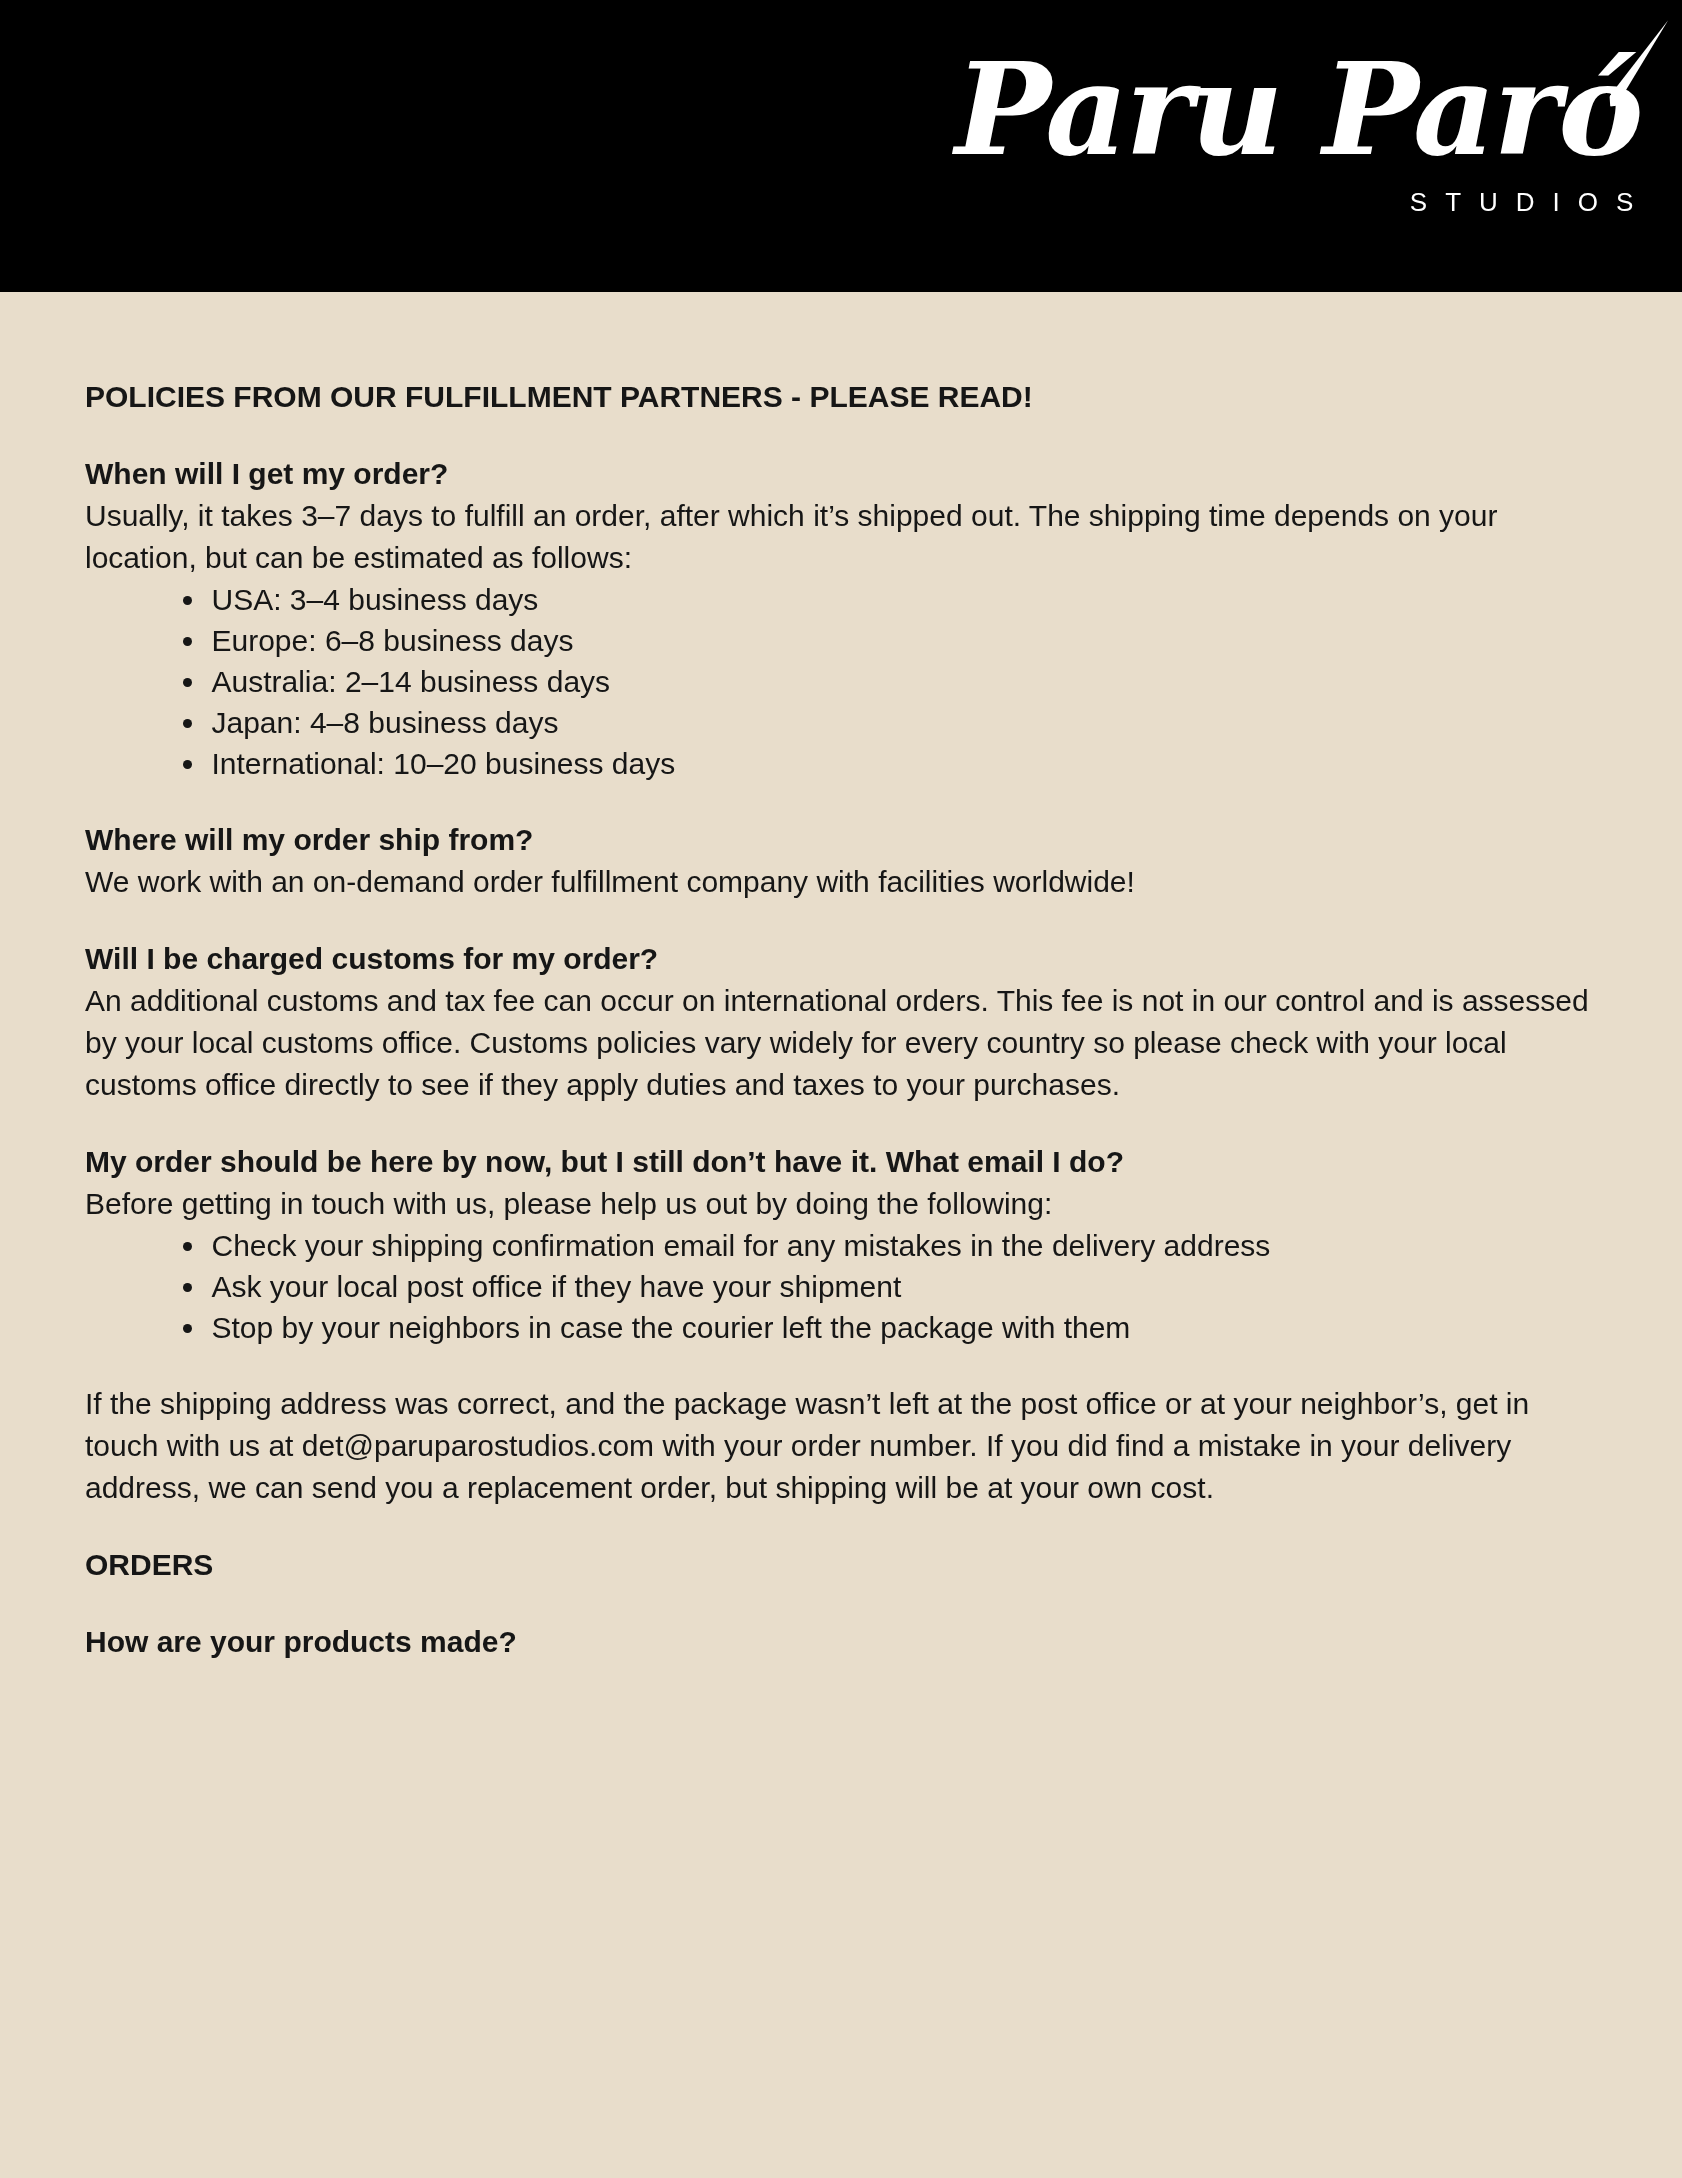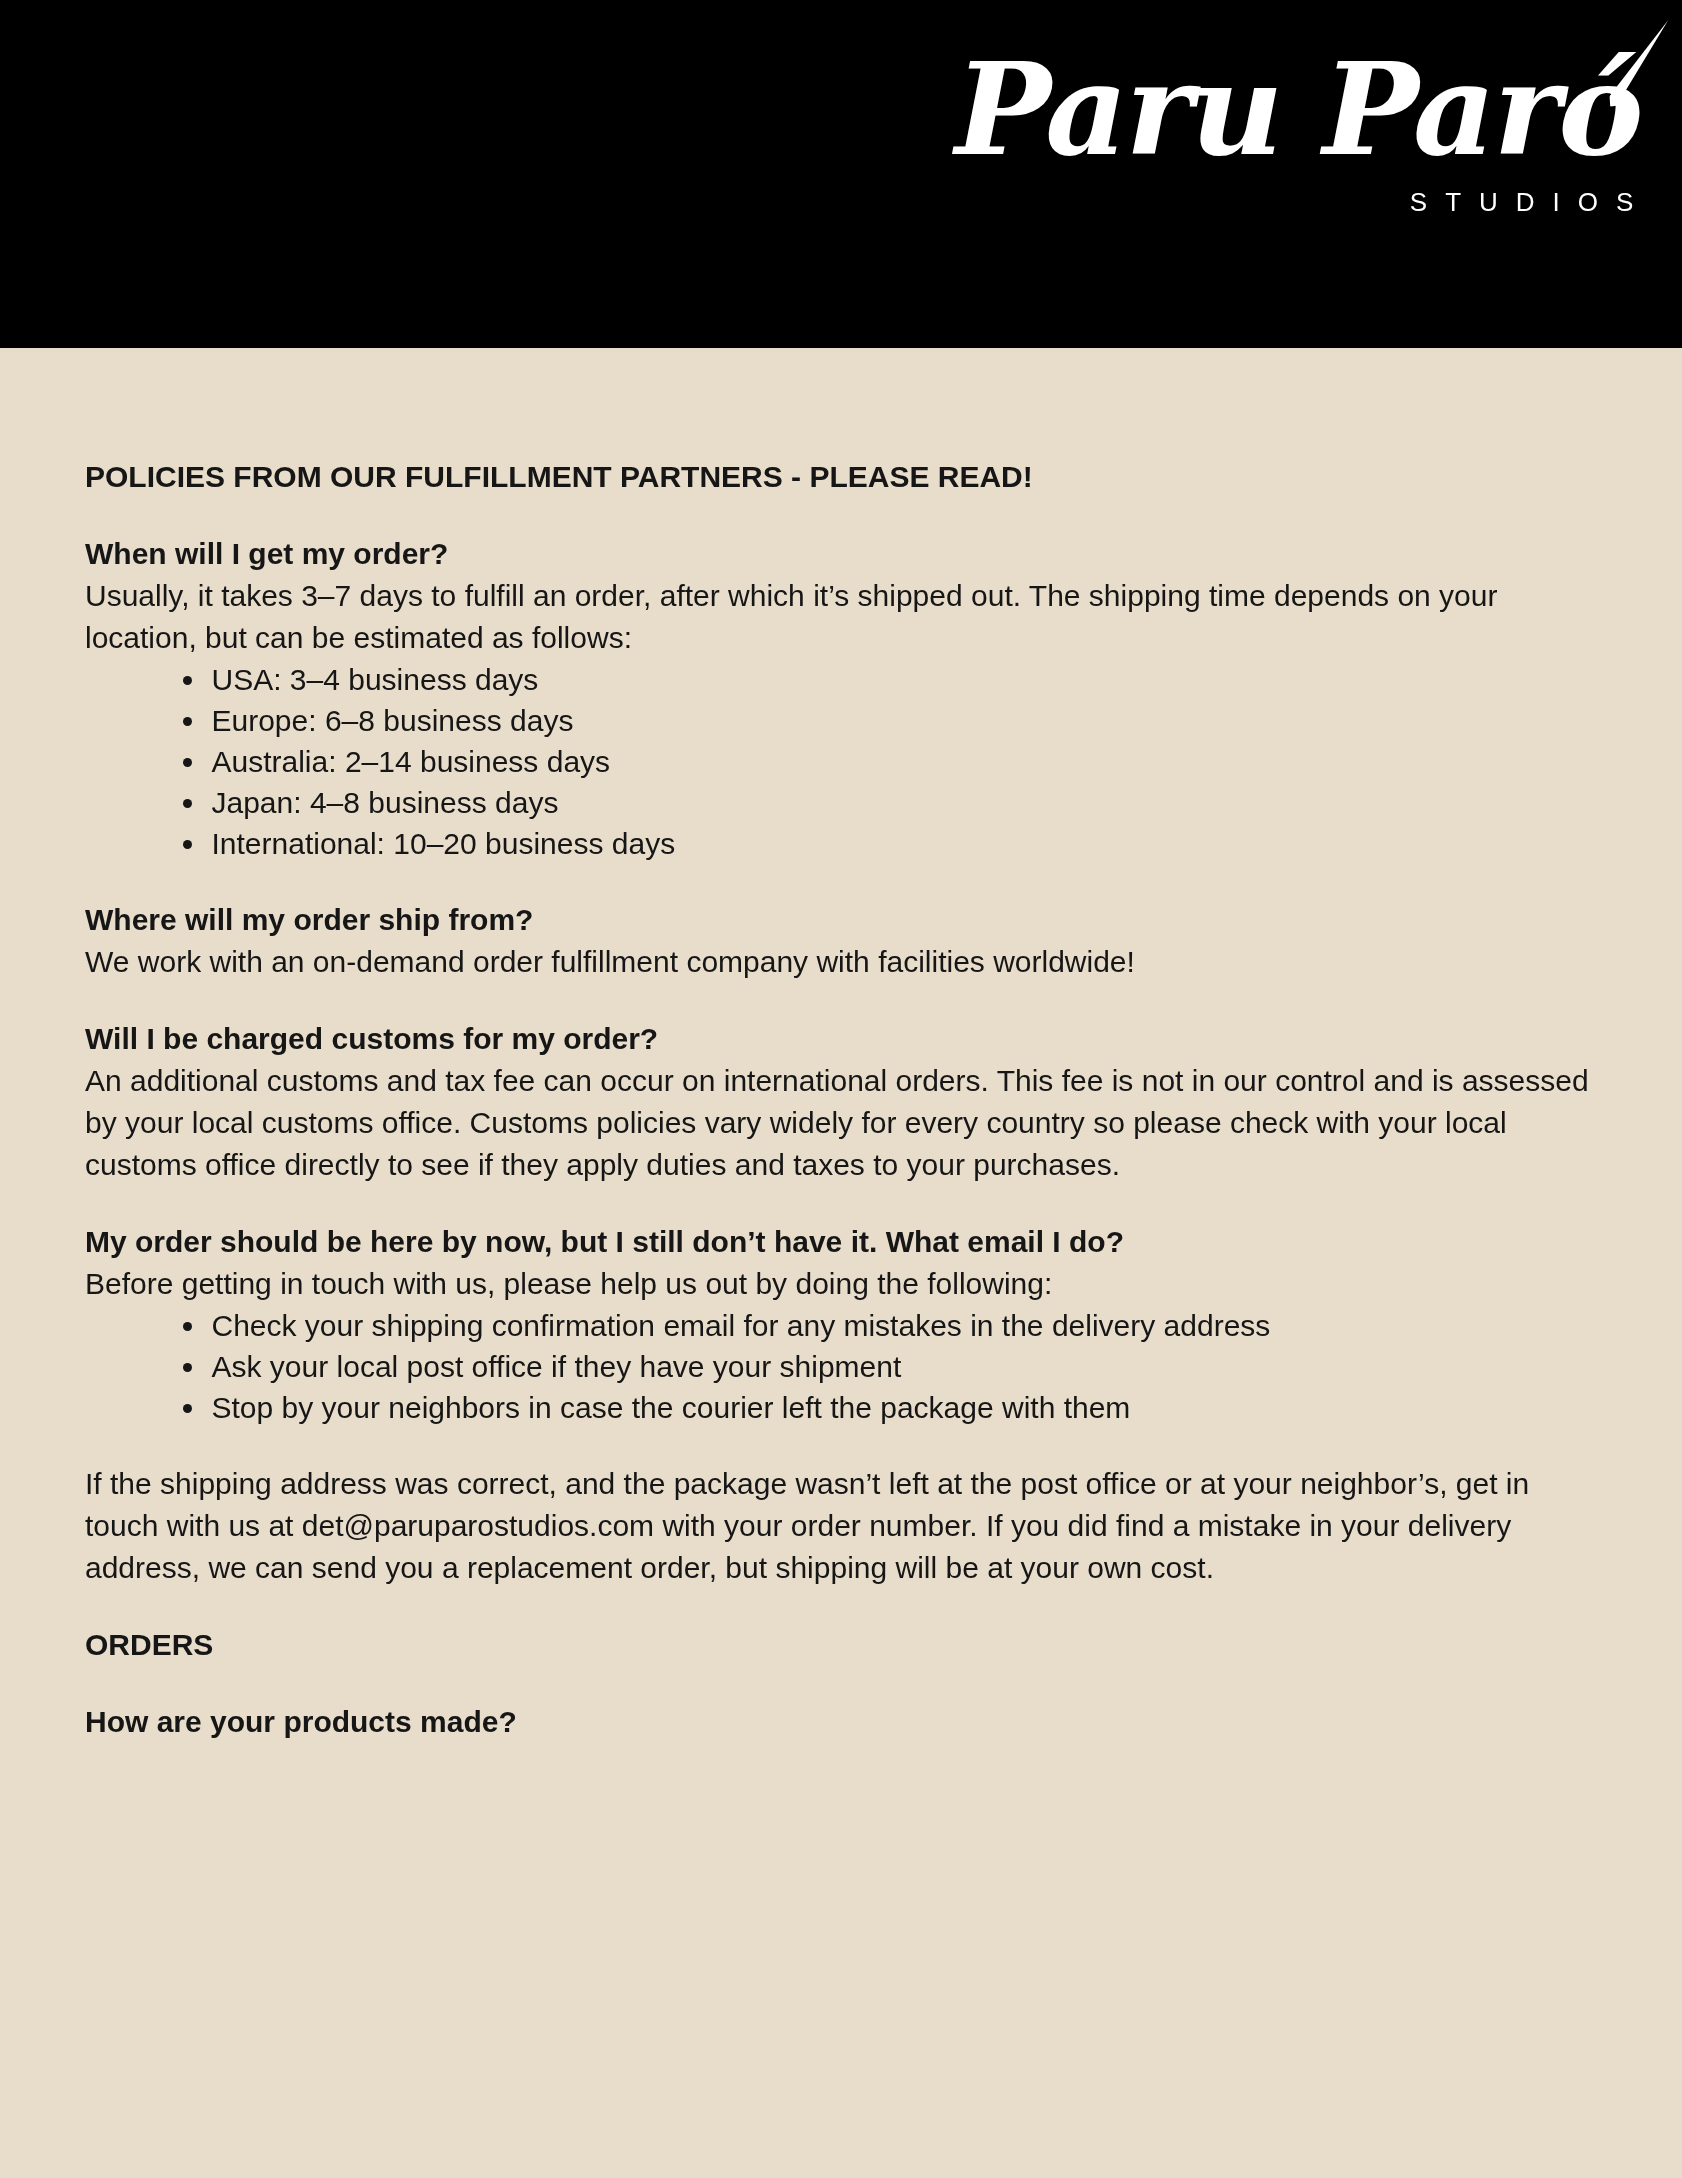--- a/index.html
+++ b/index.html
@@ -9,21 +9,21 @@
     height: 2178px;
     margin: 0 auto;
     background: #e8ddcb;
     font-family: "Liberation Sans", sans-serif;
     color: #161616;
     overflow: hidden;
   }
   .header {
     position: relative;
     width: 100%;
-    height: 348px;
+    height: 292px;
     background: #000000;
   }
   .logo {
     position: absolute;
     top: 22.5px;
     right: 42px;
     text-align: right;
     color: #ffffff;
   }
   .logo-wordmark {
@@ -48,21 +48,21 @@
   }
   .logo-sub {
     font-size: 26px;
     font-weight: 400;
     letter-spacing: 18px;
     margin-top: -8.6px;
     margin-right: -10.4px;
     text-align: right;
   }
   .content {
-    padding: 108px 83px 0 85px;
+    padding: 84px 83px 0 85px;
     font-size: 30px;
     line-height: 42px;
   }
   .doc-title {
     font-weight: 700;
     margin: 0 0 35px 0;
   }
   .section-heading {
     font-weight: 700;
     margin: 0 0 35px 0;

